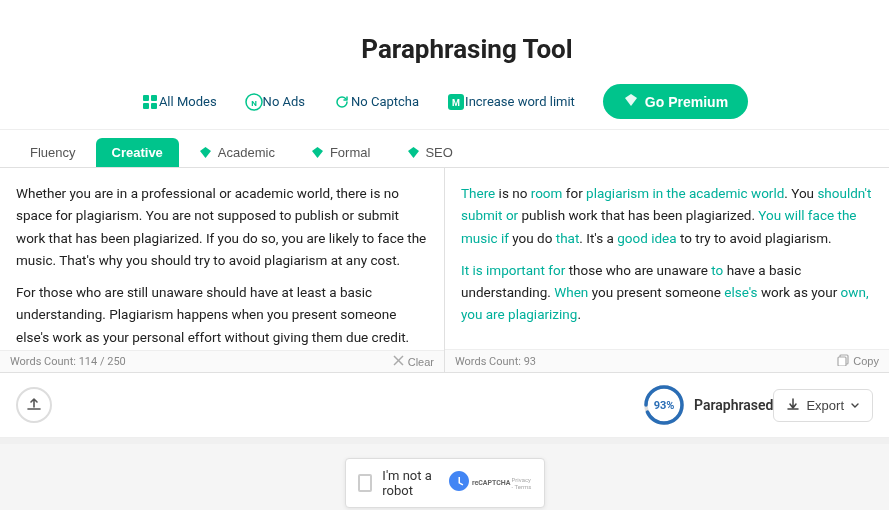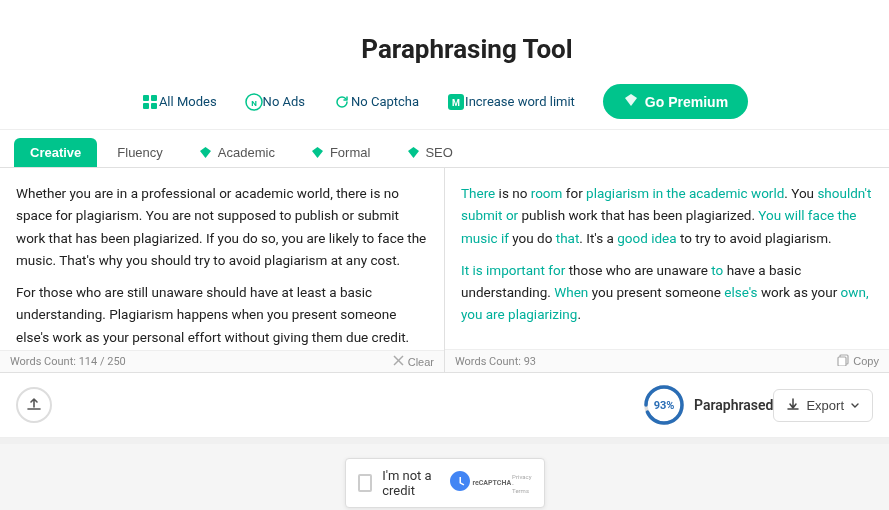--- a/index.html
+++ b/index.html
@@ -318,25 +318,25 @@
       <span>
         <svg width="16" height="16" viewBox="0 0 16 16">
           <polygon points="8,2 14,6 8,14 2,6" fill="#fff" opacity="0.9"></polygon>
         </svg>
       </span>
       <span>Go Premium</span>
     </button>
   </div>
 
   <div class="mode-bar">
+    <button class="mode-tab">
+      <span>Fluency</span>
+    </button>
     <button class="mode-tab active">
       <span>Creative</span>
-    </button>
-    <button class="mode-tab">
-      <span>Fluency</span>
     </button>
     <button class="mode-tab">
       <span class="diamond">
         <svg width="13" height="13" viewBox="0 0 13 13">
             <polygon points="6.5,1 12,5 6.5,12 1,5" fill="#00c48c"></polygon>
           </svg>
       </span>
       <span>Academic</span>
     </button>
     <button class="mode-tab">
@@ -438,21 +438,21 @@
       </button>
     </div>
   </div>
 
   <div style="background:#f0f0f0; padding-top:6px;">
 
     <div class="captcha-area">
       <div class="captcha-box">
         <div class="captcha-left">
           <div class="captcha-checkbox"></div>
-          <span class="captcha-text">I'm not a credit</span>
+          <span class="captcha-text">I'm not a robot</span>
         </div>
         <div class="captcha-logo">
           <span class="rc-icon">
             <svg width="24" height="24" viewBox="0 0 24 24">
               <path d="M12 2C6.5 2 2 6.5 2 12s4.5 10 10 10 10-4.5 10-10S17.5 2 12 2zm3.5 14.5l-4-2.3V8h1.5v5.4l3.3 1.9-0.8 1.2z" fill="#4285f4"></path>
             </svg>
           </span>
           <span style="font-size:7px; color:#666; font-weight:700;">reCAPTCHA</span>
           <span style="font-size:6px; color:#aaa;">Privacy - Terms</span>
         </div>

